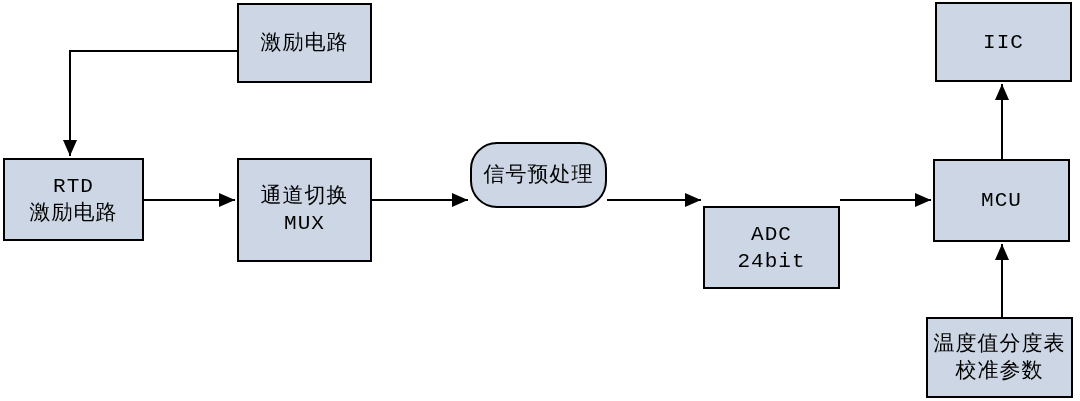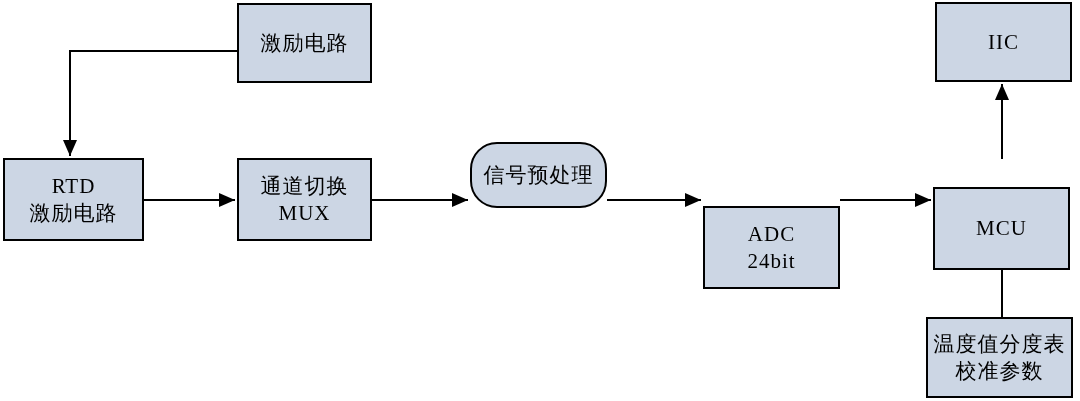--- a/index.html
+++ b/index.html
@@ -5,21 +5,21 @@
   html, body {
     margin: 0;
     padding: 0;
     background: #ffffff;
   }
   #canvas {
     position: relative;
     width: 1080px;
     height: 401px;
     background: var(--background, #ffffff);
-    font-family: Liberation Serif, serif;
+    font-family: Liberation Mono, monospace;
     overflow: hidden;
   }
   #wires {
     position: absolute;
     left: 0;
     top: 0;
     width: 1080px;
     height: 401px;
     pointer-events: none;
   }
@@ -73,35 +73,35 @@
 
   <div class="block" style="left:237px; top:3px; width:135px; height:80px;">
     <span class="block-line">激励电路</span>
   </div>
 
   <div class="block" style="left:3px; top:158px; width:141px; height:83px;">
     <span class="block-line">RTD</span>
     <span class="block-line">激励电路</span>
   </div>
 
-  <div class="block" style="left:237px; top:158px; width:135px; height:83px;">
+  <div class="block" style="left:237px; top:158px; width:135px; height:104px;">
     <span class="block-line">通道切换</span>
     <span class="block-line">MUX</span>
   </div>
 
   <div class="block" style="left:470px; top:142px; width:137px; height:66px;border-radius:27px;">
     <span class="block-line">信号预处理</span>
   </div>
 
   <div class="block" style="left:703px; top:158px; width:137px; height:83px;margin-top:48px;">
     <span class="block-line">ADC</span>
     <span class="block-line">24bit</span>
   </div>
 
-  <div class="block" style="left:933px; top:159px; width:137px; height:83px;margin-top:28px;">
+  <div class="block" style="left:933px; top:159px; width:137px; height:83px;">
     <span class="block-line">MCU</span>
   </div>
 
   <div class="block" style="left:935px; top:2px; width:137px; height:80px;">
     <span class="block-line">IIC</span>
   </div>
 
   <div class="block" style="left:926px; top:317px; width:147px; height:81px;">
     <span class="block-line">温度值分度表</span>
     <span class="block-line">校准参数</span>

